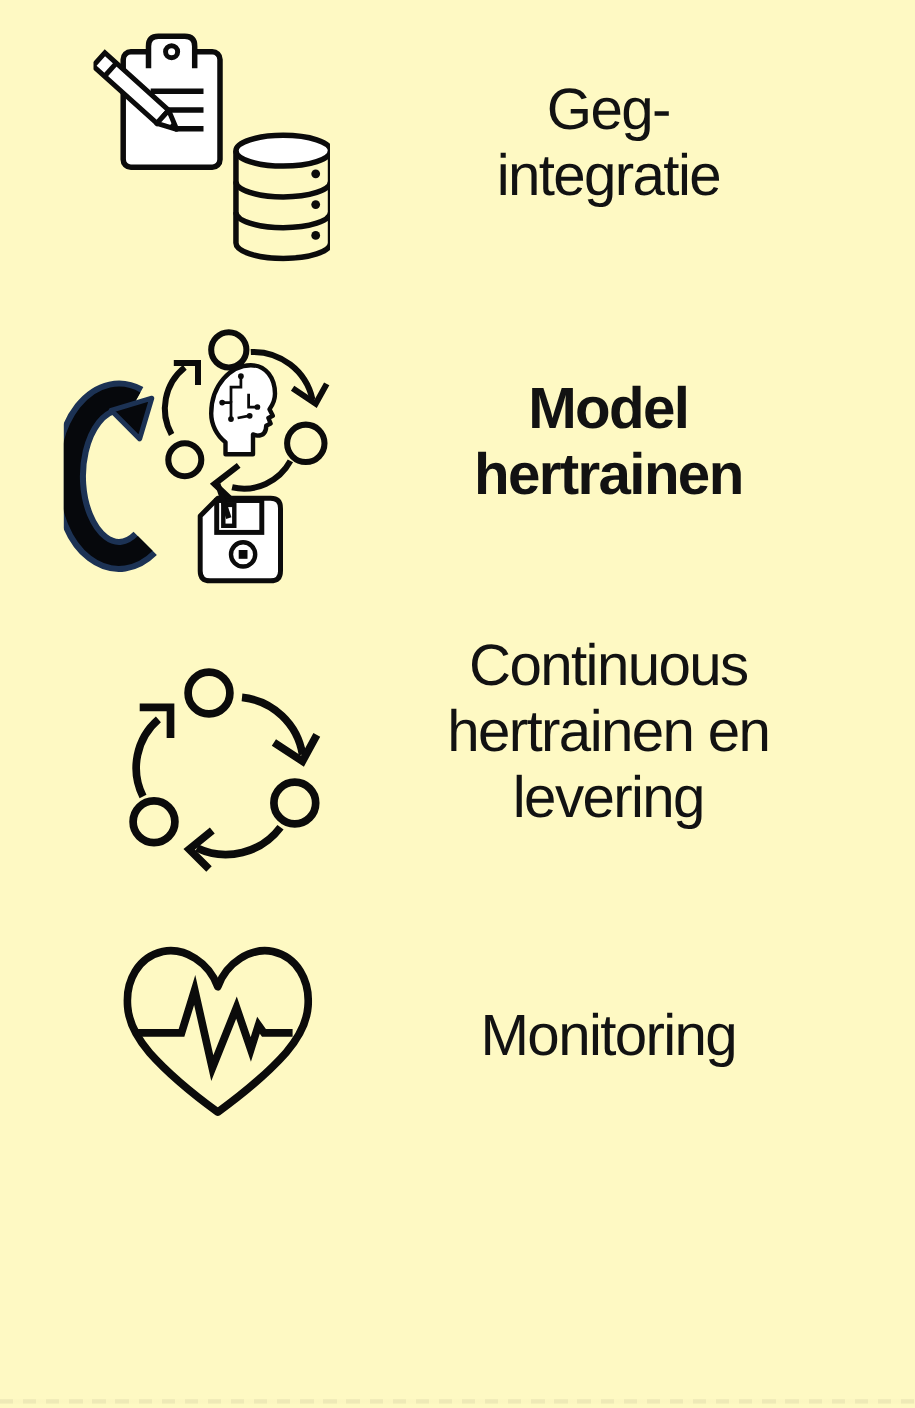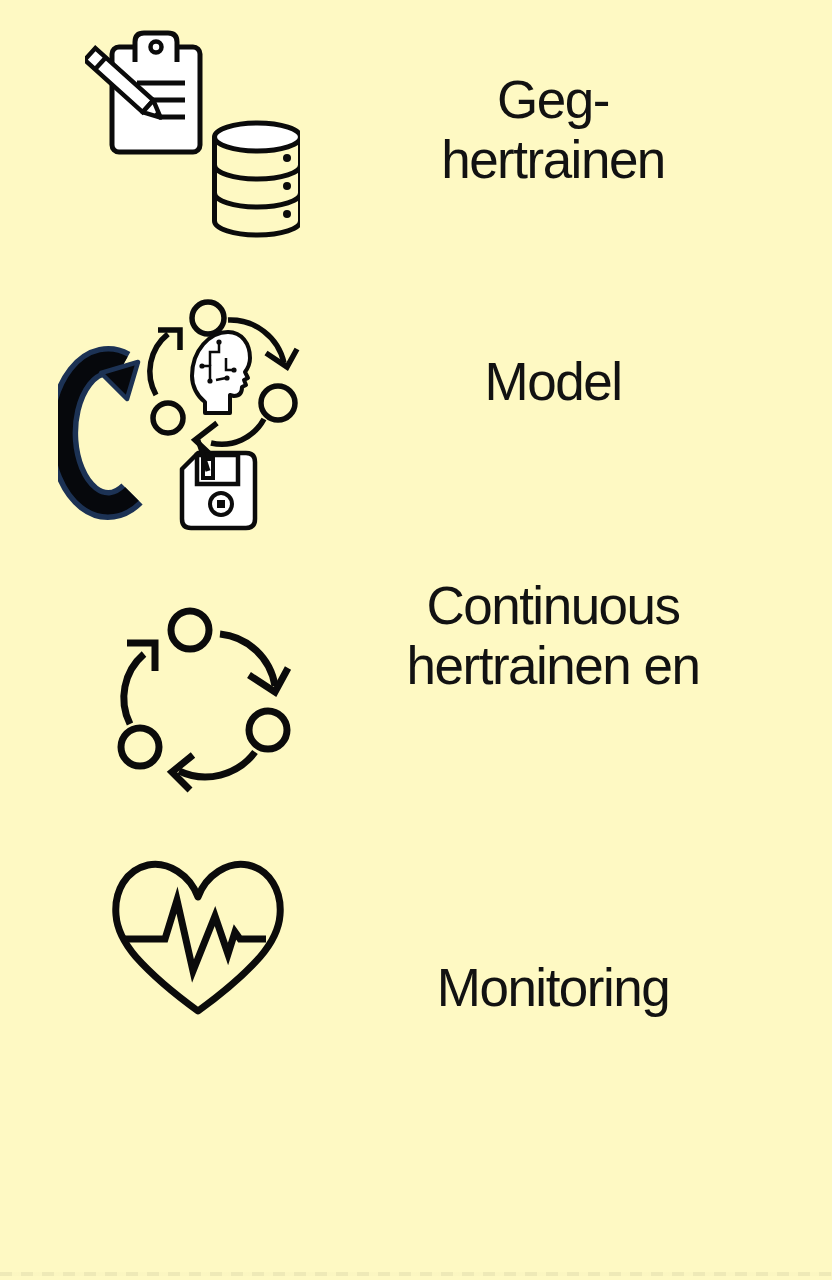--- a/index.html
+++ b/index.html
@@ -54,21 +54,21 @@
         <path d="M129.5,165 A43,14 0 0 0 215.5,165" stroke-width="5"></path>
         <path d="M129.5,193 A43,14 0 0 0 215.5,193" stroke-width="5"></path>
         <circle cx="202" cy="130" r="4" fill="#0b0b0b" stroke="none"></circle>
         <circle cx="202" cy="158" r="4" fill="#0b0b0b" stroke="none"></circle>
         <circle cx="202" cy="186" r="4" fill="#0b0b0b" stroke="none"></circle>
       </g>
     </svg>
   </div>
   <div class="label" style="top:70px;">
     <div>Geg-</div>
-    <div>hertrainen</div>
+    <div>integratie</div>
   </div>
 
   <div class="icon-wrap" style="left:58px;top:288px;">
     <svg width="248" height="248" viewBox="0 0 248 248" fill="none" stroke="#0b0b0b">
 
       <g>
         <path d="M74,206 A45,72 0 1 1 65,77" stroke="#1c3254" stroke-width="30" stroke-linecap="butt"></path>
         <path d="M74,206 A45,72 0 1 1 65,77" stroke="#06080c" stroke-width="19" stroke-linecap="butt"></path>
         <path d="M80,74 L69,111 L43,85 Z" fill="#06080c" stroke="#1c3254" stroke-width="4.5" stroke-linejoin="round"></path>
       </g>
@@ -108,48 +108,50 @@
         <path d="M140,165 L188,165 Q197,165 197,174 L197,231 Q197,240 188,240
                  L133,240 Q124,240 124,231 L124,181 Z" stroke-width="4.5" fill="#fff" stroke-linejoin="round"></path>
         <rect x="139" y="167" width="41" height="29" stroke-width="4.5" fill="#fff"></rect>
         <rect x="145" y="171" width="10" height="19" stroke-width="4" fill="#fff"></rect>
         <line x1="140" y1="152" x2="150" y2="183" stroke-width="5"></line>
         <circle cx="163" cy="216" r="11" stroke-width="4" fill="#fff"></circle>
         <rect x="159" y="212" width="8" height="8" fill="#0b0b0b" stroke="none"></rect>
       </g>
     </svg>
   </div>
-  <div class="label" style="top:352px;">
+  <div class="label" style="top:342px;font-weight:bold;">
     <div>Model</div>
+    <div>hertrainen</div>
   </div>
 
   <div class="icon-wrap" style="left:103px;top:602px;">
     <svg width="195" height="195" viewBox="0 0 195 195" fill="none" stroke="#0b0b0b" stroke-width="7">
       <circle cx="87" cy="28" r="19"></circle>
       <circle cx="165" cy="128" r="19"></circle>
       <circle cx="37" cy="145" r="19"></circle>
       <path d="M117,32 A62,62 0 0 1 172,84"></path>
       <polyline points="146,73 172,90 185,66"></polyline>
       <path d="M152,150 A62,62 0 0 1 76,169"></path>
       <polyline points="90,153 69,170 87,188"></polyline>
       <path d="M27,122 A58,58 0 0 1 41,52"></path>
       <polyline points="24,41 52,41 52,69"></polyline>
     </svg>
   </div>
   <div class="label" style="top:576px;">
     <div>Continuous</div>
     <div>hertrainen en</div>
+    <div>levering</div>
   </div>
 
   <div class="icon-wrap" style="left:112px;top:855px;">
     <svg width="172" height="162" viewBox="0 0 172 162" fill="none" stroke="#0b0b0b" stroke-width="7">
       <path d="M86,42 C78,20 56,6 36,10 C14,15 2,36 4,60 C5,74 12,88 24,102
                C40,120 64,140 86,156 C108,140 132,120 148,102 C160,88 167,74 168,60
                C170,36 158,15 136,10 C116,6 94,20 86,42 Z" stroke-linejoin="round"></path>
       <polyline points="13,84 53,84 65,45 81,116 103,61 116,99 123,77 128,84 154,84" stroke-linejoin="miter"></polyline>
     </svg>
   </div>
-  <div class="label" style="top:958px;">
+  <div class="label" style="top:912px;">
     <div>Monitoring</div>
   </div>
 
   <div class="bottom-artifact"></div>
 </div>
 
 </body></html>

